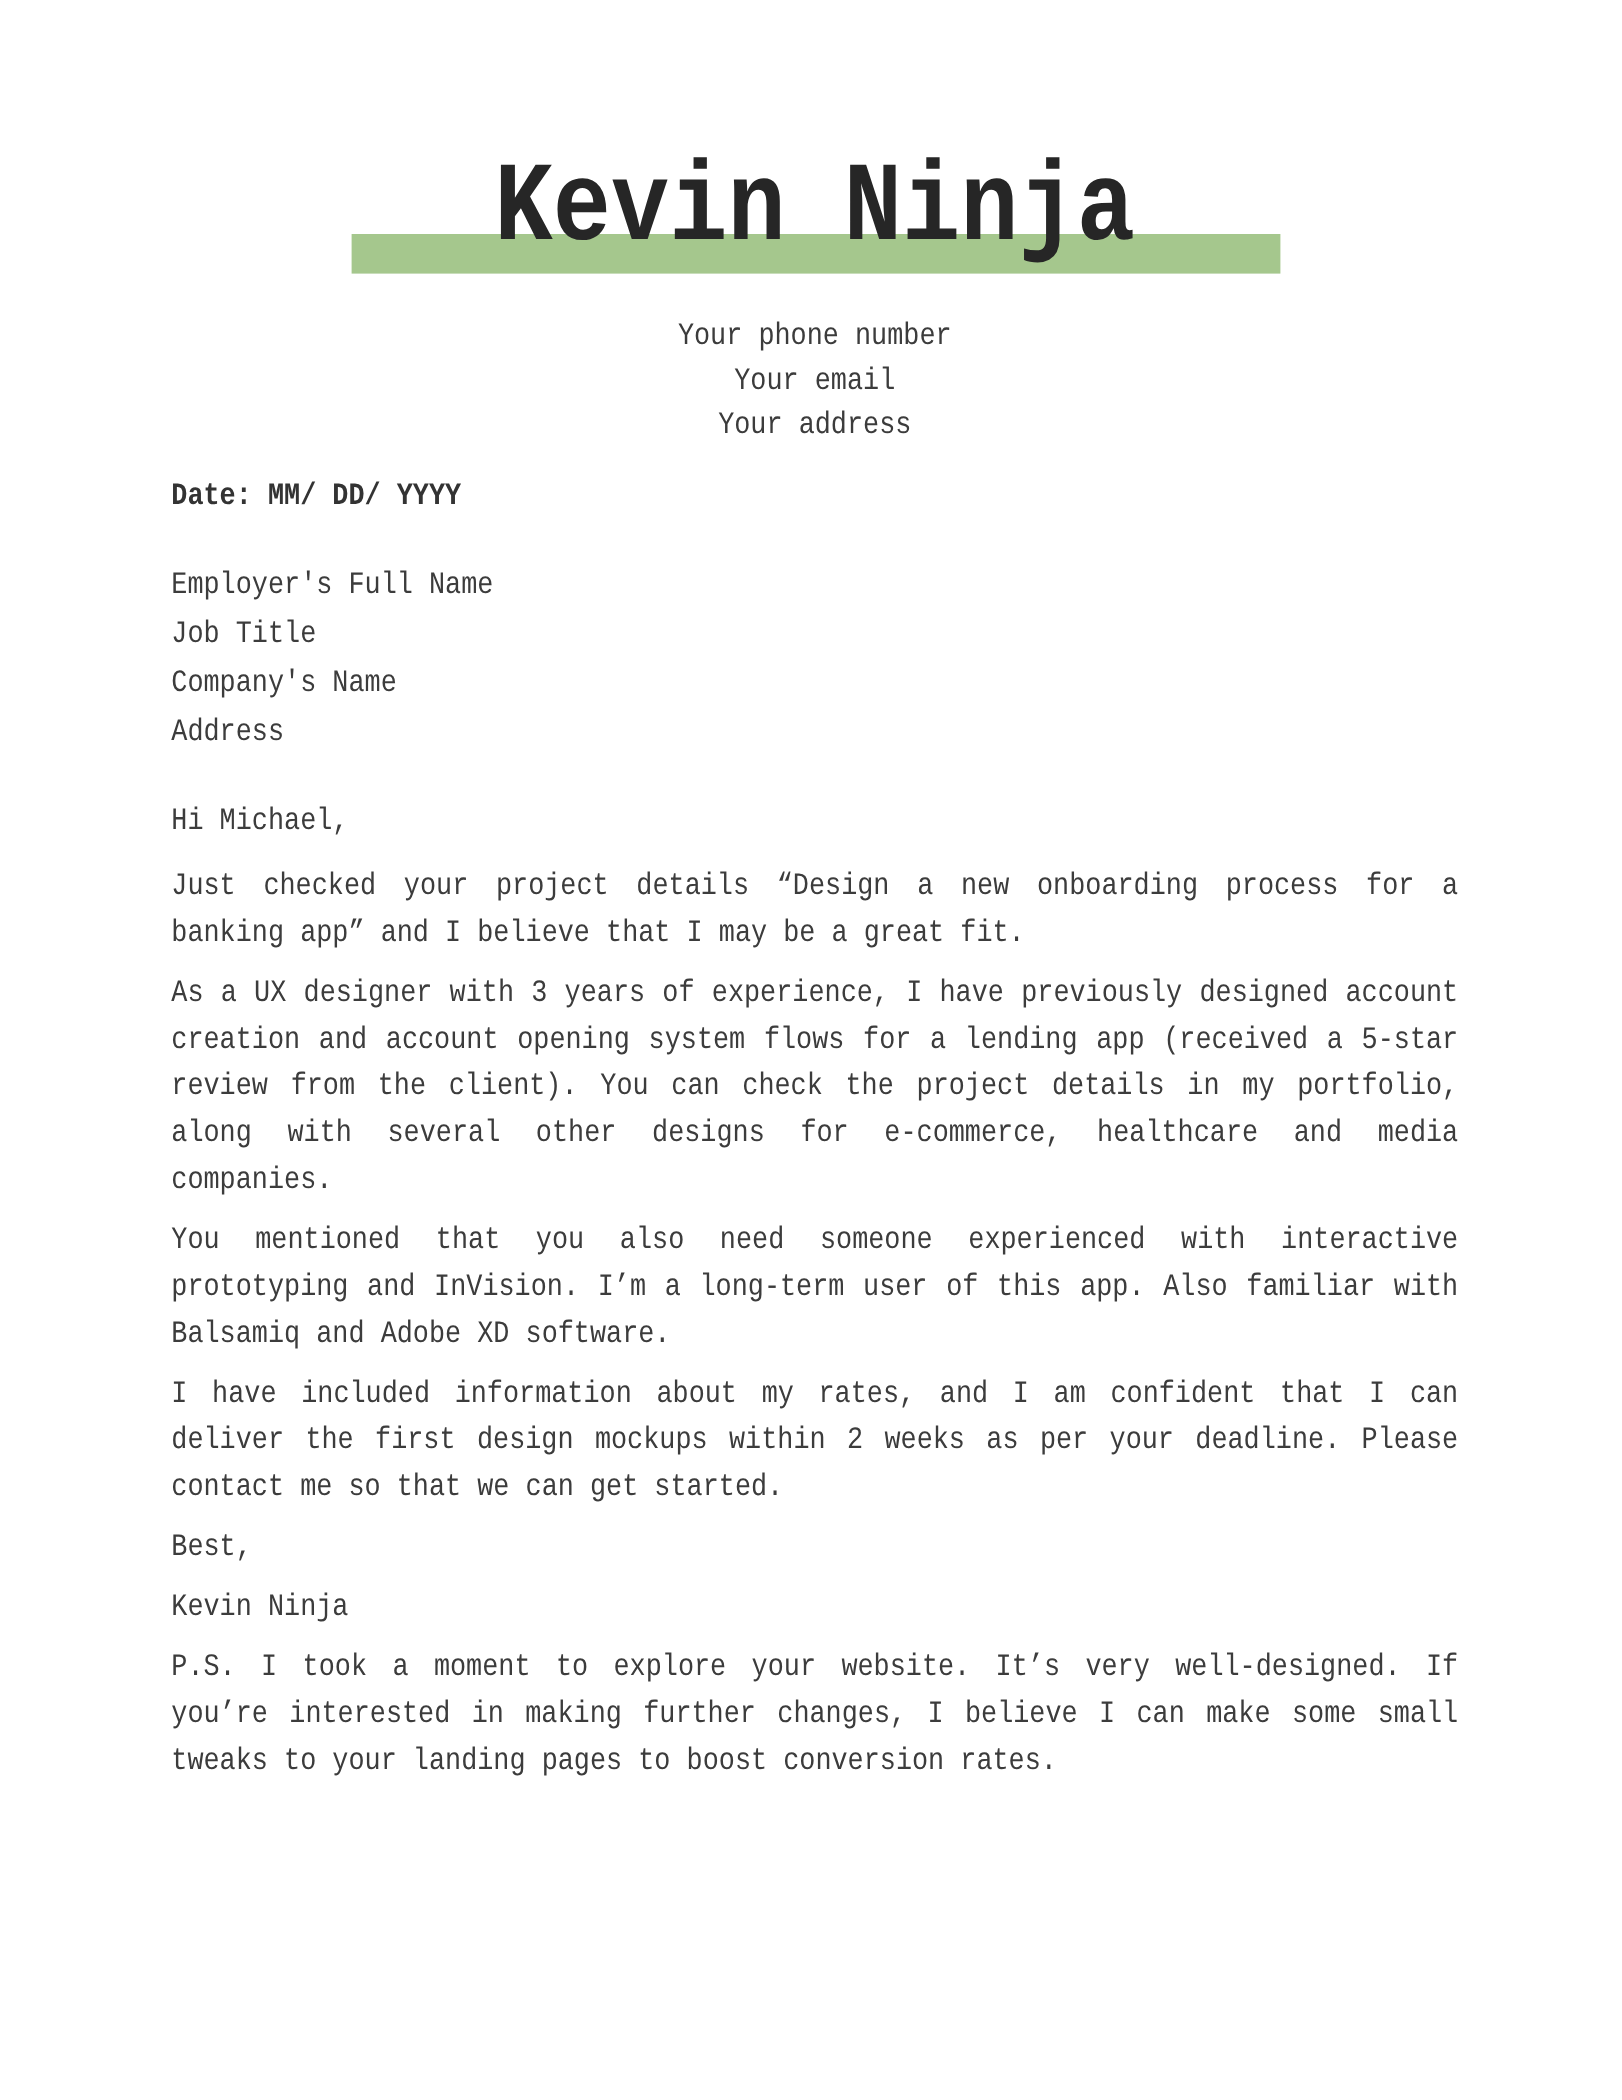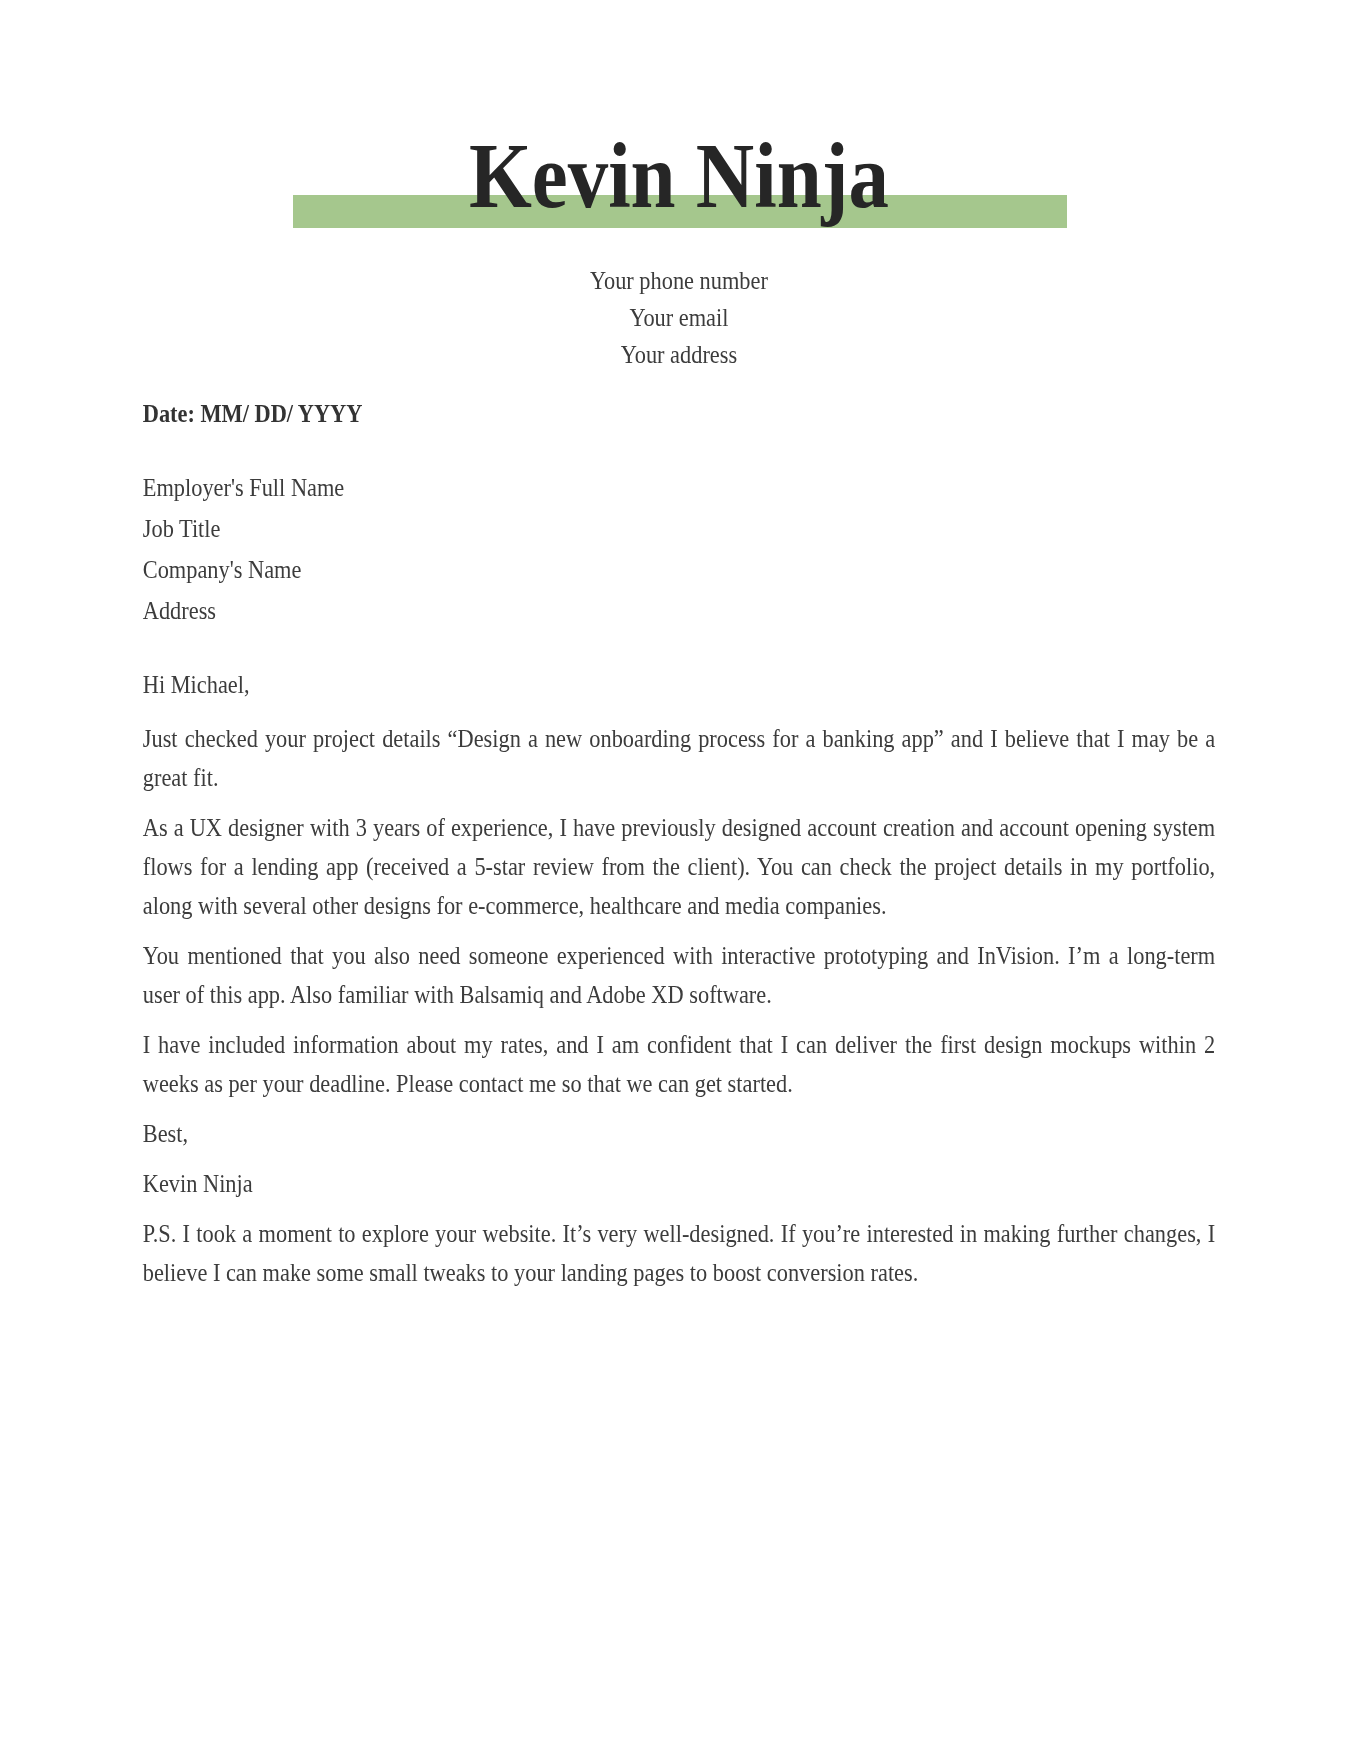--- a/index.html
+++ b/index.html
@@ -6,21 +6,21 @@
     margin: 0;
     padding: 0;
     background: #ffffff;
   }
   .page {
     position: relative;
     width: 1352px;
     height: 1723px;
     background: #ffffff;
     overflow: hidden;
-    font-family: Liberation Serif, serif;
+    font-family: Liberation Mono, monospace;
     color: #3c3c3c;
   }
   
   .accent-bar {
     position: absolute;
     left: 293px;
     top: 195px;
     width: 774px;
     height: 33px;
     background: #a5c78d;

